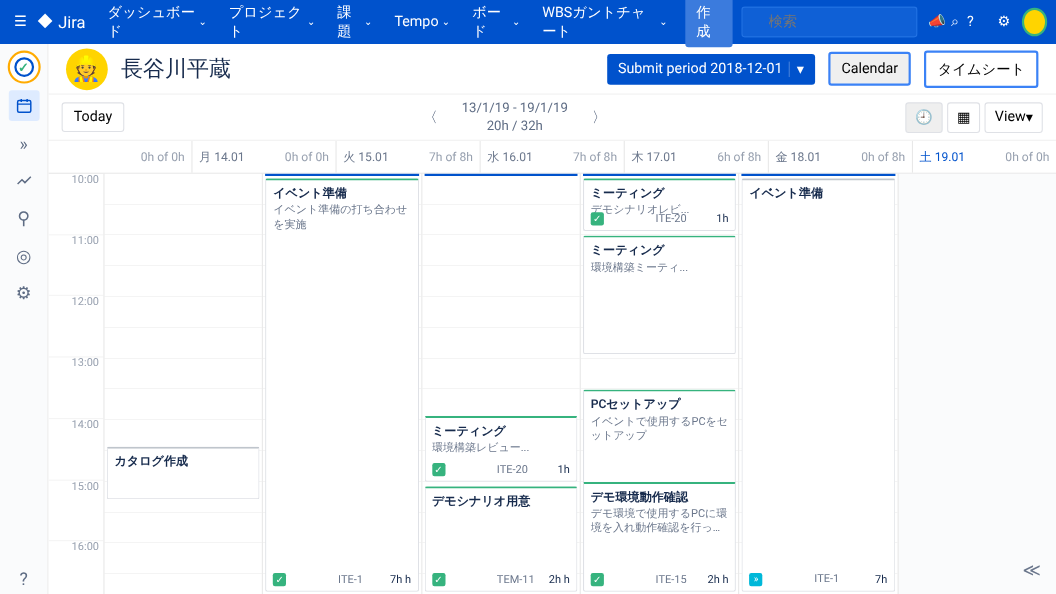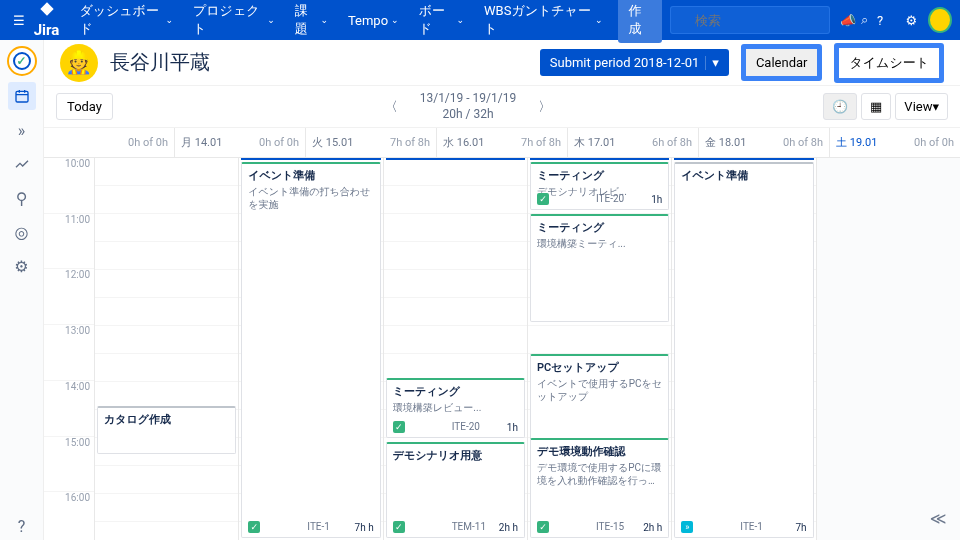--- a/index.html
+++ b/index.html
@@ -1,20 +1,20 @@
 <!DOCTYPE html>
 <html><head>
 <meta charset="utf-8">
 <style>
 * { margin:0; padding:0; box-sizing:border-box; font-family:-apple-system,BlinkMacSystemFont,"Segoe UI",Roboto,sans-serif; }
 body { background:#fff; overflow:hidden; }
 
 .topbar { height:40px; background:#0052cc; color:#fff; display:flex; align-items:center; padding:0 8px; gap:4px; font-size:13px; }
 .topbar .menu-btn { width:24px; height:24px; display:flex; align-items:center; justify-content:center; cursor:pointer; }
-.topbar .logo { display:flex; align-items:center; gap:4px; font-weight:700; font-size:15px; margin-right:8px;flex-direction:column; }
+.topbar .logo { display:flex; align-items:flex-start; gap:4px; font-weight:400; font-size:15px; margin-right:8px; }
 .topbar .nav-item { padding:6px 8px; cursor:pointer; display:flex; align-items:center; gap:3px; }
 .topbar .nav-item .chev { font-size:9px; }
 .topbar .create-btn { background:#3b7bdd; padding:5px 10px; border-radius:3px; margin-left:4px; cursor:pointer; }
 .topbar .spacer { flex:1; }
 .topbar .search { background:#4c9aff33; border:1px solid #4c9aff55; border-radius:3px; height:28px; width:160px; display:flex; align-items:center; padding:0 24px; color:#deebff; }
 .topbar .search input { background:none; border:none; flex:1; color:#fff; font-size:13px; outline:none; }
 .topbar .icon-btn { width:28px; height:28px; display:flex; align-items:center; justify-content:center; cursor:pointer; margin-left:2px; }
 .topbar .avatar { width:26px; height:26px; border-radius:50%; background:#ffd400; border:2px solid #36b37e; }
 
 .layout { display:flex; height:calc(540px - 40px); }
@@ -25,21 +25,21 @@
 .sidebar .first-icon { width:30px; height:30px; border-radius:50%; border:2px solid #ffab00; background:#fff; display:flex; align-items:center; justify-content:center; }
 .sidebar .first-icon .inner { width:18px; height:18px; border:2px solid #0052cc; border-radius:50%; display:flex; align-items:center; justify-content:center; color:#36b37e; font-weight:bold; font-size:12px; }
 
 .main { flex:1; display:flex; flex-direction:column; }
 .header { height:46px; display:flex; align-items:center; padding:6px 16px; border-bottom:1px solid #f1f1f1; gap:12px; }
 .header .user-ava { width:38px; height:38px; border-radius:50%; background:#ffd400; display:flex; align-items:center; justify-content:center; font-size:22px; }
 .header .page-title { font-size:20px; color:#172b4d; font-weight:500; }
 .header .hsp { flex:1; }
 .header .submit-btn { background:#0052cc; color:#fff; padding:6px 10px; border-radius:3px; font-size:13px; cursor:pointer; display:flex; align-items:center; gap:6px; }
 .header .submit-btn .divider { width:1px; height:14px; background:#ffffff44; }
-.header .tab-btn { padding:6px 10px; border:5px solid #3b82f6; border-radius:3px; font-size:13px; cursor:pointer; }
+.header .tab-btn { padding:6px 10px; border:2px solid #3b82f6; border-radius:3px; font-size:13px; cursor:pointer; }
 .header .tab-btn.active { background:#efefef; }
 
 .toolbar { height:42px; display:flex; align-items:center; padding:0 12px; border-bottom:1px solid #f1f1f1; }
 .toolbar .today-btn { border:1px solid #dfe1e6; padding:5px 10px; border-radius:3px; font-size:13px; cursor:pointer; }
 .toolbar .center { flex:1; display:flex; align-items:center; justify-content:center; gap:16px; color:#5e6c84; font-size:12px; }
 .toolbar .center .date-range { text-align:center; line-height:1.3; }
 .toolbar .arrow { cursor:pointer; font-size:13px; color:#42526e; padding:4px 6px; }
 .toolbar .right { display:flex; gap:4px; }
 .toolbar .view-btn { border:1px solid #dfe1e6; padding:5px 8px; border-radius:3px; font-size:13px; cursor:pointer; display:flex; align-items:center; }
 .toolbar .view-btn.active { background:#efefef; }

